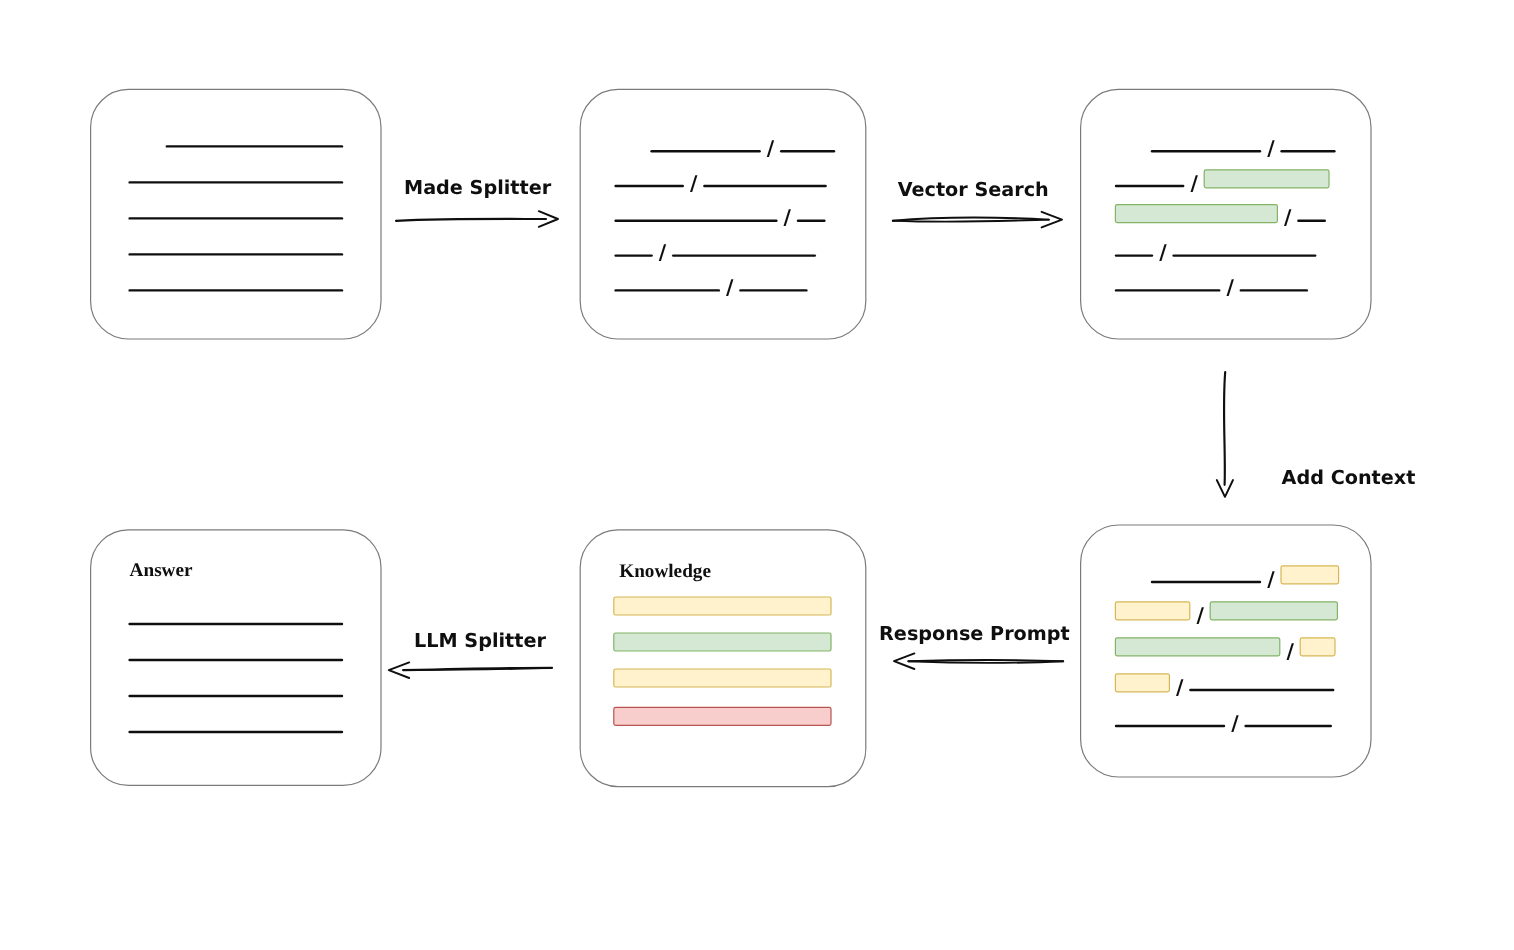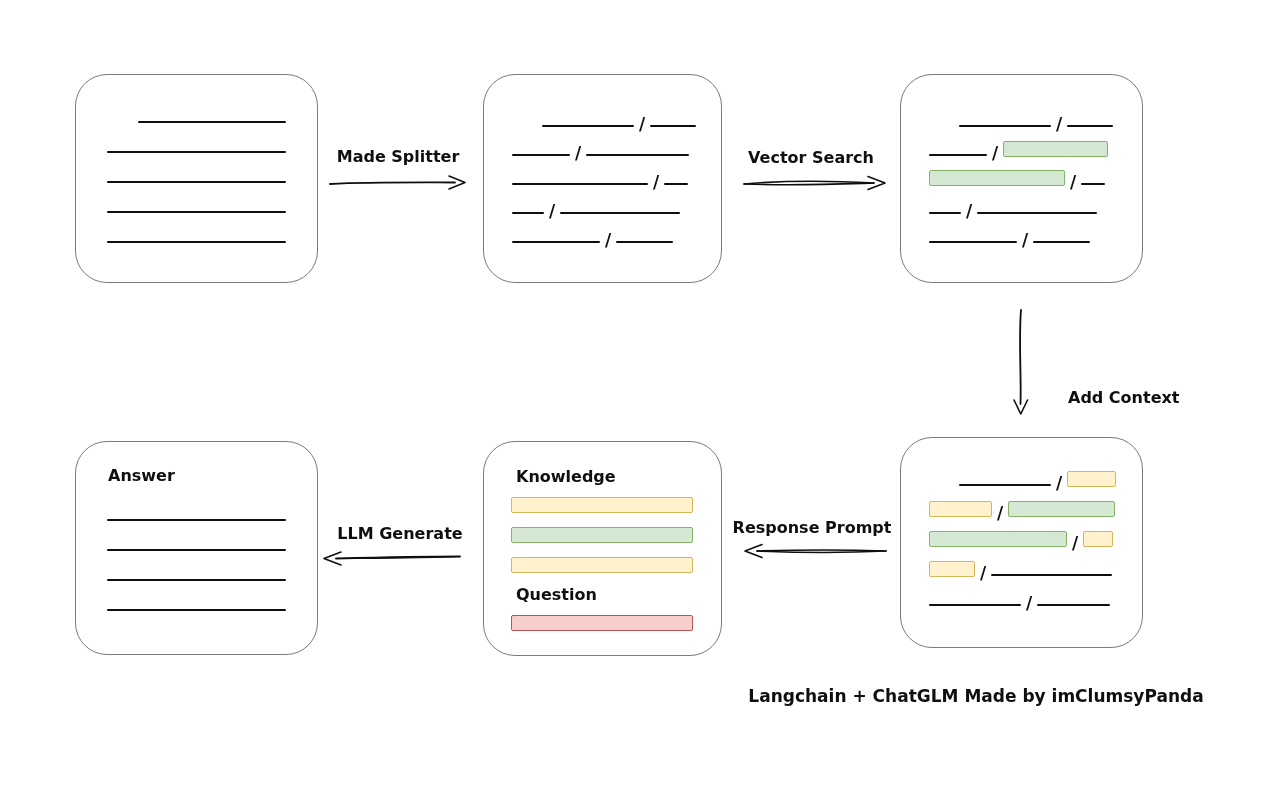--- a/index.html
+++ b/index.html
@@ -13,21 +13,21 @@
   }
   .rows{position:relative;}
   .srow{display:flex;align-items:flex-end;height:29px;box-sizing:border-box;}
   .srow.h30{height:30px;}
   .seg-line{height:2px;background:var(--ink,#0f0f0f);margin-bottom:7px;border-radius:1px;flex:none;}
   .seg-box{height:16px;margin-bottom:6px;border:1.5px solid;border-radius:2px;box-sizing:border-box;flex:none;}
   .seg-green{background:var(--green-fill,#d5e8d4);border-color:var(--green-border,#82b366);}
   .seg-yellow{background:var(--yellow-fill,#fff2cc);border-color:var(--yellow-border,#d6b656);}
   .seg-red{background:var(--red-fill,#f8cecc);border-color:var(--red-border,#b85450);}
   .slash{font-size:17px;font-weight:700;line-height:17px;margin:0 5px 1px 5px;flex:none;}
-  .box-title{font-size:16px;font-weight:700;line-height:20px;}
+  .box-title{font-size:16px;font-weight:700;line-height:20px;font-family:Liberation Serif, serif;}
   .arrow-label{
     position:absolute;font-size:16px;font-weight:700;line-height:20px;white-space:nowrap;
   }
   .arrow-label.centered{transform:translateX(-50%);}
   .caption{
     position:absolute;font-size:17px;font-weight:700;white-space:nowrap;transform:translateX(-50%);
   }
   svg.arrow{position:absolute;overflow:visible;}
   svg.arrow path,svg.arrow polyline{stroke:var(--ink,#0f0f0f);fill:none;stroke-linecap:round;stroke-linejoin:round;}
 </style>
@@ -152,21 +152,20 @@
         <div class="srow h30" style="padding-left: 27px;">
           <div class="seg-box seg-yellow" style="width: 182px;"></div>
         </div>
         <div class="srow h30" style="padding-left: 27px;">
           <div class="seg-box seg-green" style="width: 182px;"></div>
         </div>
         <div class="srow h30" style="padding-left: 27px;">
           <div class="seg-box seg-yellow" style="width: 182px;"></div>
         </div>
       </div>
-    <div class="box-title" style="margin:6px 0 0 32px;">Question</div>
     <div class="rows" style="margin-top:2px;">
         <div class="srow h30" style="padding-left: 27px;">
           <div class="seg-box seg-red" style="width: 182px;"></div>
         </div>
       </div>
   </div>
 
   <div class="box" style="left:75px;top:441px;width:243px;height:214px;">
     <div class="box-title" style="margin:24px 0 0 32px;">Answer</div>
     <div class="rows" style="margin-top:12px;">
@@ -209,17 +208,16 @@
     <path d="M148,12 C 95,14.5 55,13.5 19,12" stroke-width="1.6"></path>
     <polyline points="24,5.5 7,12 24,18.5" stroke-width="1.6"></polyline>
   </svg>
   <div class="arrow-label centered" style="left:812px;top:518px;">Response Prompt</div>
 
   <svg class="arrow" style="left:316px;top:546px;" width="150" height="26">
     <path d="M144,10.5 C 100,10.5 60,11.5 20,12.5" stroke-width="1.8"></path>
     <path d="M144,10.5 C 95,12.5 60,12.5 20,12.5" stroke-width="1.2"></path>
     <polyline points="25,6 8,12.5 25,19" stroke-width="1.6"></polyline>
   </svg>
-  <div class="arrow-label centered" style="left:400px;top:524px;">LLM Generate</div>
-
-  <div class="caption" style="left:976px;top:686px;">Langchain + ChatGLM Made by imClumsyPanda</div>
+  <div class="arrow-label centered" style="left:400px;top:524px;">LLM Splitter</div>
+
 
 </div>
 
 </body></html>

